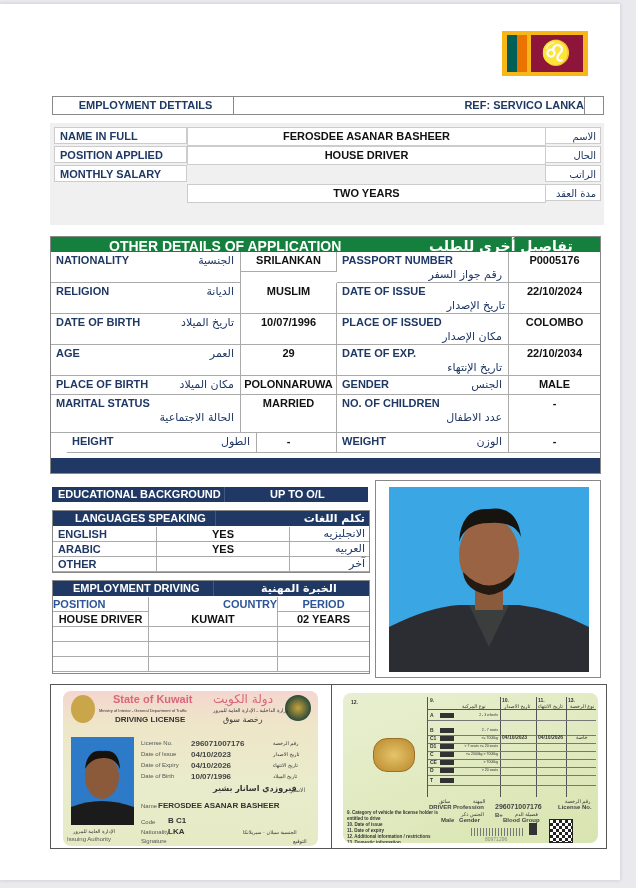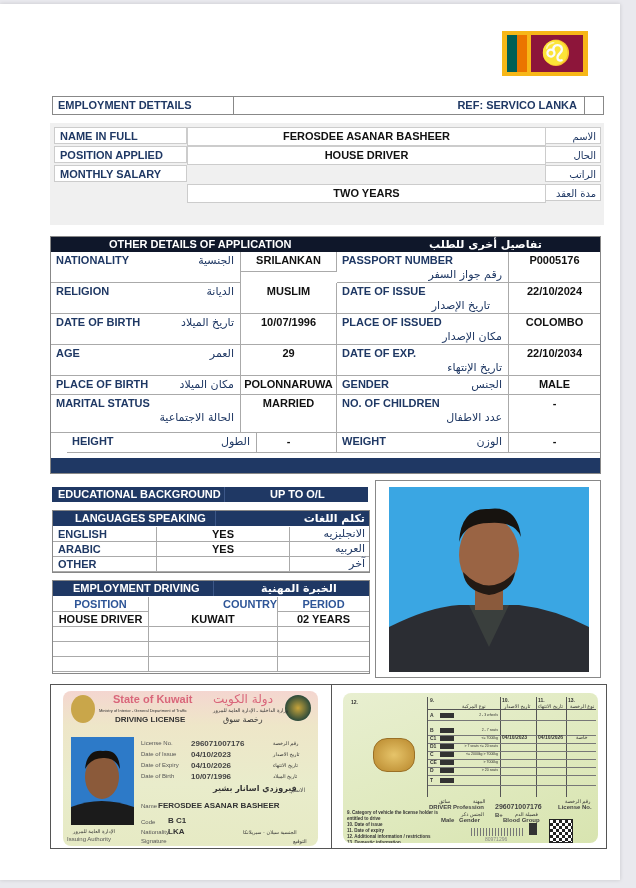--- a/index.html
+++ b/index.html
@@ -11,31 +11,31 @@
   .blk{color:#111;}
   .ar{direction:rtl;font-family:"DejaVu Sans",sans-serif;}
   
   .flag{left:502px;top:27px;width:86px;height:45px;background:#f7b718;}
   .flag .g{position:absolute;left:5px;top:4px;width:10px;height:37px;background:#005f56;}
   .flag .o{position:absolute;left:15px;top:4px;width:10px;height:37px;background:#eb7400;}
   .flag .m{position:absolute;left:29px;top:4px;width:52px;height:37px;background:#8d153a;}
   .flag .lion{position:absolute;left:10px;top:4px;font-size:24px;color:#f7b718;line-height:28px;}
   
   .hdr{left:52px;top:92px;width:550px;height:17px;border:1px solid #888;font-size:11px;}
-  .hdr .c1{position:absolute;left:0;top:0;width:175px;height:17px;border-right:1px solid #888;padding-left:5px;line-height:17px;}
-  .hdr .c2{position:absolute;left:177px;top:0;width:355px;height:17px;border-right:1px solid #888;text-align:right;line-height:17px;padding-right:7px;box-sizing:border-box;}
+  .hdr .c1{position:absolute;left:0;top:0;width:175px;height:17px;border-right:1px solid #888;padding-left:5px;line-height:17px;text-align:center;}
+  .hdr .c2{position:absolute;left:177px;top:0;width:355px;height:17px;border-right:1px solid #888;text-align:right;line-height:17px;padding-right:0;box-sizing:border-box;}
   
   .ptab{left:50px;top:119px;width:554px;height:102px;background:#f0f0f0;}
   .prow{position:absolute;left:0;width:554px;height:19px;font-size:11px;}
   .prow .l{position:absolute;left:4px;width:133px;height:17px;background:#fff;border:1px solid #ccc;line-height:17px;padding-left:5px;box-sizing:border-box;}
   .prow .v{position:absolute;left:137px;width:357px;height:17px;background:#fff;border:1px solid #ccc;text-align:center;line-height:17px;}
   .prow .a{position:absolute;left:495px;width:56px;height:17px;background:#fff;border:1px solid #ccc;line-height:17px;padding-right:4px;font-size:10px;text-align:right;box-sizing:border-box;}
   
   .otab{left:50px;top:232px;width:549px;height:236px;border:1px solid #888;}
-  .obar{position:absolute;left:0;top:0;width:549px;height:15px;background:#0f172a;color:#fff;font-size:11px;font-weight:bold;}
+  .obar{position:absolute;left:0;top:0;width:549px;height:15px;background:#15803d;color:#fff;font-size:14px;font-weight:bold;}
   .ocell{position:absolute;border-right:1px solid #aaa;border-bottom:1px solid #aaa;box-sizing:border-box;font-size:11px;}
   .ofoot{position:absolute;left:0;bottom:0;width:549px;height:15px;background:#1f3864;}
   
   .bar{position:absolute;background:#1f3864;color:#fff;font-size:11px;font-weight:bold;height:15px;line-height:15px;}
   .grid{position:absolute;border:1px solid #888;}
   .gcell{position:absolute;border-right:1px solid #aaa;border-bottom:1px solid #aaa;box-sizing:border-box;font-size:11px;line-height:14px;}
   
   .photo{left:375px;top:476px;width:224px;height:196px;border:1px solid #888;background:#fff;}
   .photo .bg{position:absolute;left:13px;top:6px;width:200px;height:185px;background:#3aa6e3;overflow:hidden;}
   
@@ -106,21 +106,21 @@
         </div>
         <div class="ocell" style="left:0;top:46px;width:190px;height:31px">
           <span class="abs b navy" style="left:5px;top:2px">RELIGION</span>
           <span class="abs ar navy" style="right:6px;top:2px">الديانة</span>
         </div>
         <div class="ocell" style="left:190px;top:46px;width:96px;height:31px;text-align:center">
           <span class="b blk" style="display:block;padding-top:2px">MUSLIM</span>
         </div>
         <div class="ocell" style="left:286px;top:46px;width:172px;height:31px">
           <span class="abs b navy" style="left:5px;top:2px">DATE OF ISSUE</span>
-          <span class="abs ar navy" style="right:18px;top:16px">تاريخ الإصدار</span>
+          <span class="abs ar navy" style="right:3px;top:16px">تاريخ الإصدار</span>
         </div>
         <div class="ocell" style="left:458px;top:46px;width:91px;height:31px;text-align:center;border-right:none">
           <span class="b blk" style="display:block;padding-top:2px">22/10/2024</span>
         </div>
         <div class="ocell" style="left:0;top:77px;width:190px;height:31px">
           <span class="abs b navy" style="left:5px;top:2px">DATE OF BIRTH</span>
           <span class="abs ar navy" style="right:6px;top:2px">تاريخ الميلاد</span>
         </div>
         <div class="ocell" style="left:190px;top:77px;width:96px;height:31px;text-align:center">
           <span class="b blk" style="display:block;padding-top:2px">10/07/1996</span>
@@ -217,21 +217,21 @@
       </div>
   </div>
 
   <div class="grid" style="left:52px;top:576px;width:316px;height:92px">
     <div class="bar" style="left:0;top:0;width:316px">
       <span class="abs" style="left:20px">EMPLOYMENT DRIVING</span>
       <span class="abs" style="left:160px;width:1px;height:15px;background:#3c5788"></span>
       <span class="abs ar" style="left:208px">الخبرة المهنية</span>
     </div>
     <div id="emprows">
-        <div class="gcell b" style="left:0px;top:16px;width:96px;height:15px;text-align:center;color:#2e5597;">POSITION</div>
+        <div class="gcell b" style="left:0px;top:16px;width:96px;height:15px;color:#2e5597;">POSITION</div>
         <div class="gcell b" style="left:96px;top:16px;width:129px;height:30px;text-align:right;color:#2e5597;">COUNTRY</div>
         <div class="gcell b" style="left:225px;top:16px;width:91px;height:15px;text-align:center;color:#2e5597;border-right:none">PERIOD</div>
         <div class="gcell b blk" style="left:0px;top:31px;width:96px;height:15px;text-align:center;">HOUSE DRIVER</div>
         <div class="gcell b blk" style="left:96px;top:31px;width:129px;height:15px;text-align:center;">KUWAIT</div>
         <div class="gcell b blk" style="left:225px;top:31px;width:91px;height:15px;text-align:center;border-right:none">02 YEARS</div>
         <div class="gcell b blk" style="left:0px;top:46px;width:96px;height:15px;text-align:center;"></div>
         <div class="gcell b blk" style="left:96px;top:46px;width:129px;height:15px;text-align:center;"></div>
         <div class="gcell b blk" style="left:225px;top:46px;width:91px;height:15px;text-align:center;border-right:none"></div>
         <div class="gcell b blk" style="left:0px;top:61px;width:96px;height:15px;text-align:center;"></div>
         <div class="gcell b blk" style="left:96px;top:61px;width:129px;height:15px;text-align:center;"></div>

